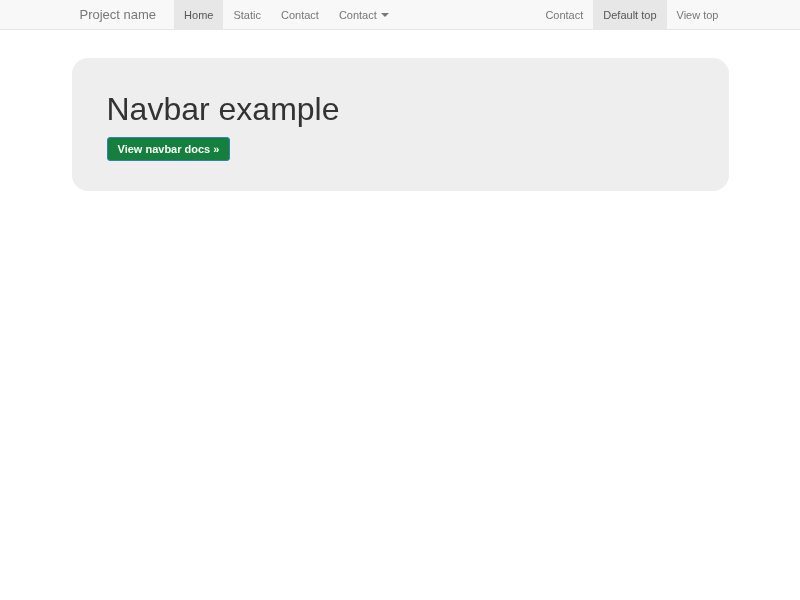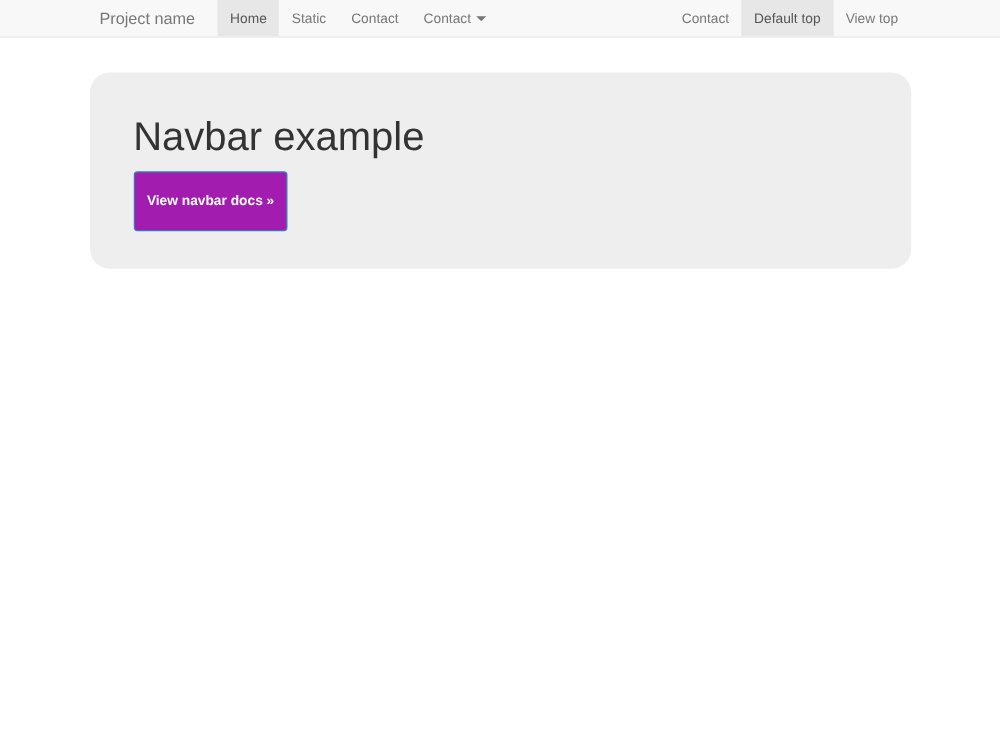--- a/index.html
+++ b/index.html
@@ -90,27 +90,27 @@
   }
   .jumbotron p {
     margin: 0 0 14px 0;
     font-size: 12.5px;
     line-height: 1.45;
     color: #444444;
     max-width: 592px;
   }
   .btn-primary {
     display: inline-block;
-    background: #a21caf;
+    background: #15803d;
     border: 1px solid #357ebd;
     color: #ffffff;
     font-size: 11px;
     font-weight: bold;
     font-family: "Liberation Sans", sans-serif;
-    padding: 16px 10px;
+    padding: 4px 10px;
     border-radius: 3px;
     cursor: pointer;
     line-height: 1.3;
   }
 </style>
 </head>
 <body>
 
 <div class="navbar">
   <div class="navbar-inner">

